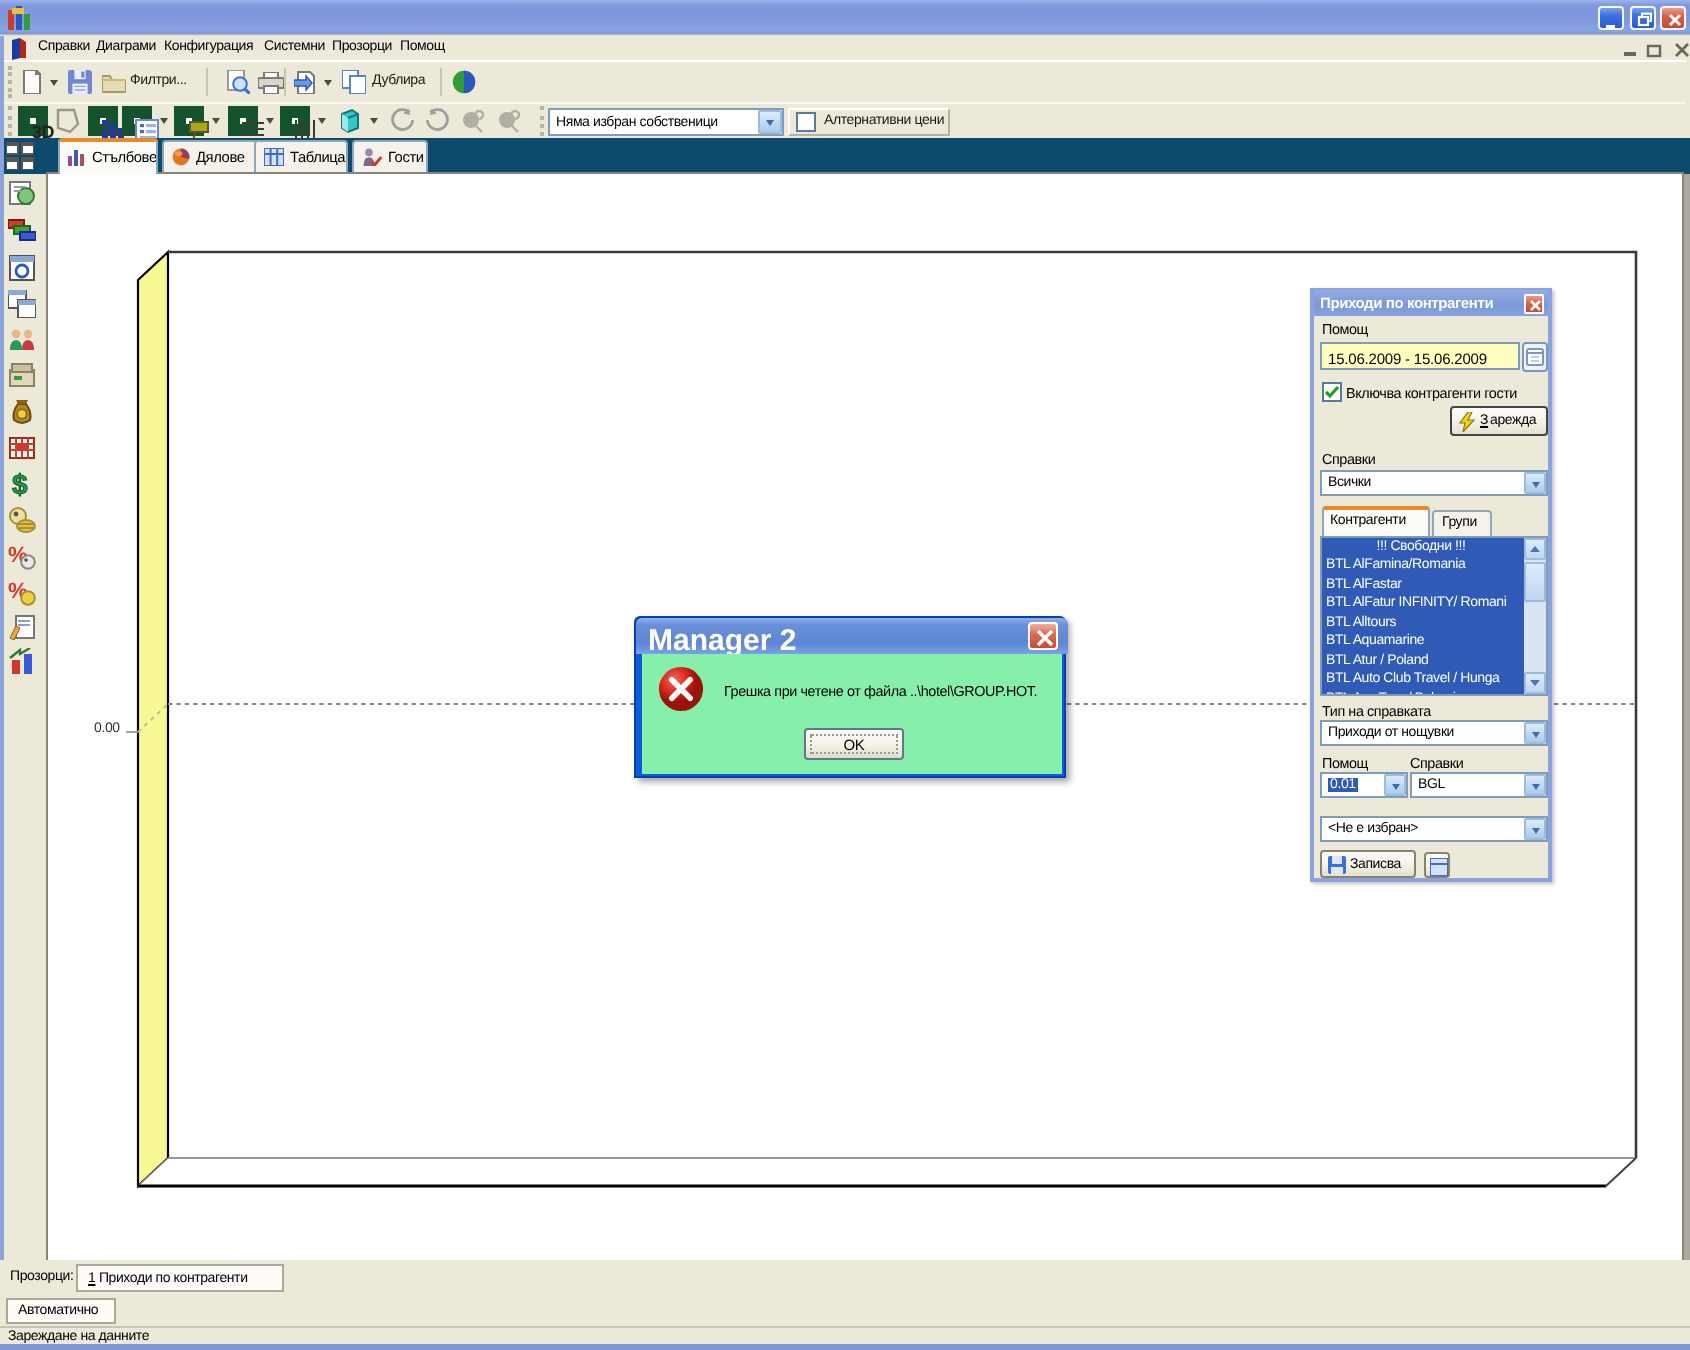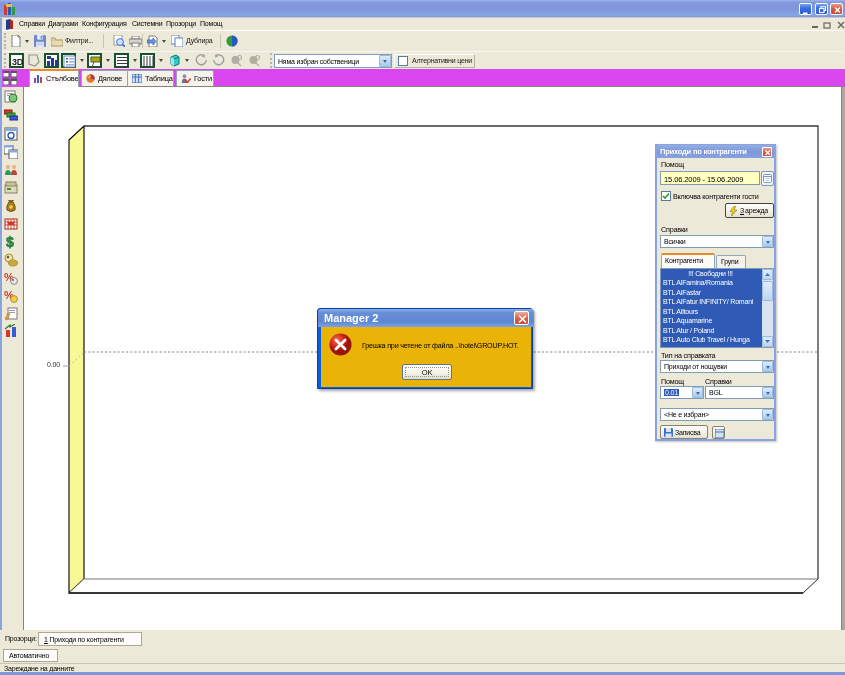--- a/index.html
+++ b/index.html
@@ -34,26 +34,26 @@
   background:#ece9d8; border-bottom:1px solid #fff;
 }
 .menuitem { position:absolute; top:2px; font-size:7px; color:#000; white-space:nowrap; }
 
 
 #toolbar1 { position:absolute; left:2px; top:31px; width:841px; height:20px; background:#ece9d8; }
 #toolbar2 { position:absolute; left:2px; top:51px; width:841px; height:18px; background:#ece9d8; border-top:1px solid #f7f6f1; }
 .handle { position:absolute; width:1px; border-left:2px dotted #b8b4a2; height:14px; }
 .tsep { position:absolute; width:1px; background:#c9c5b2; }
 .tbtn { position:absolute; }
-.tbtn.bordered { border:2px solid #14532d; background:#fff; }
+.tbtn.bordered { border:6px solid #14532d; background:#fff; }
 .darr { position:absolute; width:0; height:0; border-left:2.5px solid transparent; border-right:2.5px solid transparent; border-top:3px solid #4a4a48; }
 .tlabel { position:absolute; font-size:7px; color:#1a1a18; white-space:nowrap; }
 
 
-#tabrow { position:absolute; left:0px; top:69px; width:845px; height:18px; background:#d946ef; }
+#tabrow { position:absolute; left:0px; top:69px; width:845px; height:18px; background:#0c4a6e; }
 .tab {
   position:absolute; top:1px; height:17px; background:#f4f2ea;
   border:1px solid #91a7b4; border-bottom:none; border-radius:2px 2px 0 0;
   font-size:7.4px; padding:3px 3px 0 4px; white-space:nowrap; overflow:hidden;
 }
 .tab.active { background:#fcfbf8; border-top:2px solid #e68b2c; height:18px; top:0px; z-index:3; }
 .tab .ticon { display:inline-block; vertical-align:-2px; margin-right:3px; }
 
 
 #sidebar { position:absolute; left:0; top:87px; width:22px; height:543px; background:#ece9d8; }
@@ -98,24 +98,24 @@
 
 #dialog {
   position:absolute; left:317px; top:308px; width:216px; height:81px;
   background:#0a5edb; border:1px solid #0840a8; border-radius:3px 3px 0 0;
   box-shadow:2px 2px 3px rgba(0,0,0,.35);
 }
 #dlgtitle {
   position:absolute; left:0; top:0; width:216px; height:18px;
   background:linear-gradient(180deg,#8fb0e8 0%,#6890d8 20%,#5e86d4 70%,#7ba2e4 100%);
   border-radius:3px 3px 0 0;
-  color:#fff; font-weight:bold; font-size:11px; padding:3px 0 0 6px; letter-spacing:0;
+  color:#fff; font-weight:bold; font-size:15px; padding:3px 0 0 6px; letter-spacing:0;
 }
 #dlgx { position:absolute; right:3px; top:2px; width:15px; height:14px; background:linear-gradient(180deg,#efb0a0,#dc6850 45%,#c94b33); border:1px solid #fff; border-radius:2px; }
-#dlgbody { position:absolute; left:3px; top:18px; width:210px; height:60px; background:#eab308; }
+#dlgbody { position:absolute; left:3px; top:18px; width:210px; height:60px; background:#86efac; }
 #dlgtext { position:absolute; left:41px; top:14px; font-size:7.2px; color:#000; white-space:nowrap; }
 #okbtn {
   position:absolute; left:81px; top:37px; width:50px; height:16px;
   background:linear-gradient(180deg,#fefefd,#f3f1e6 60%,#dfdcc8);
   border:1px solid #64748c; border-radius:2px;
   font-size:7.5px; text-align:center; padding-top:3px;
 }
 #okbtn i { position:absolute; left:2px; top:2px; right:2px; bottom:2px; border:1px dotted #9a9a8a; }
 
 

